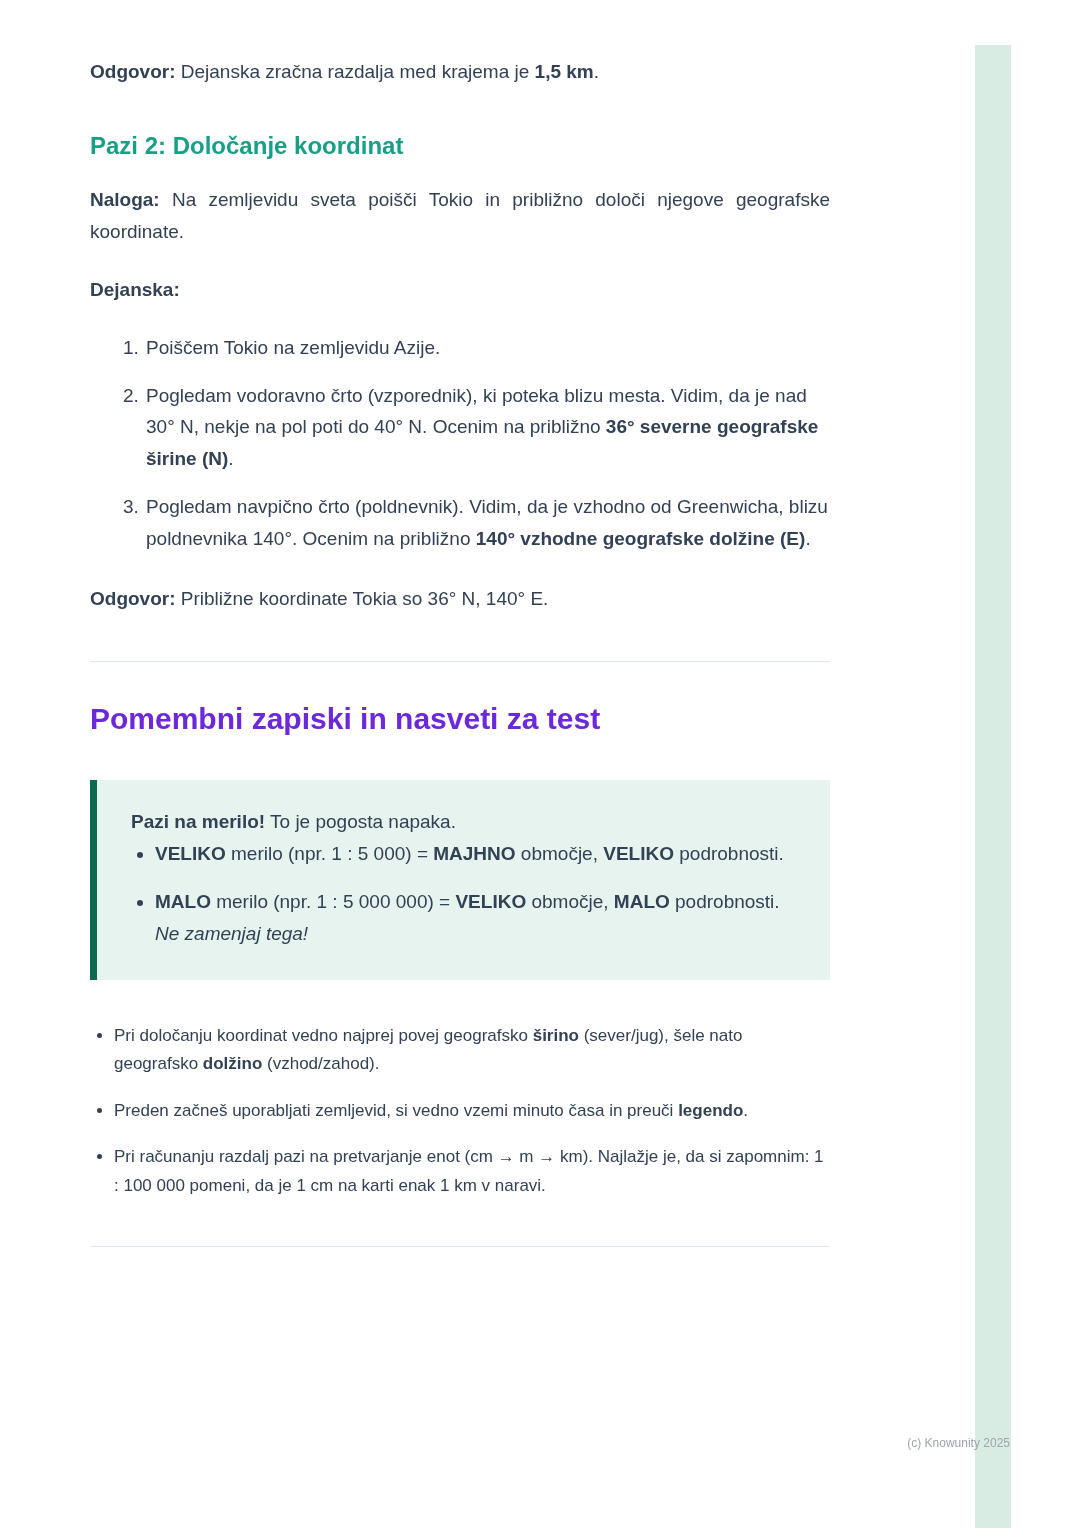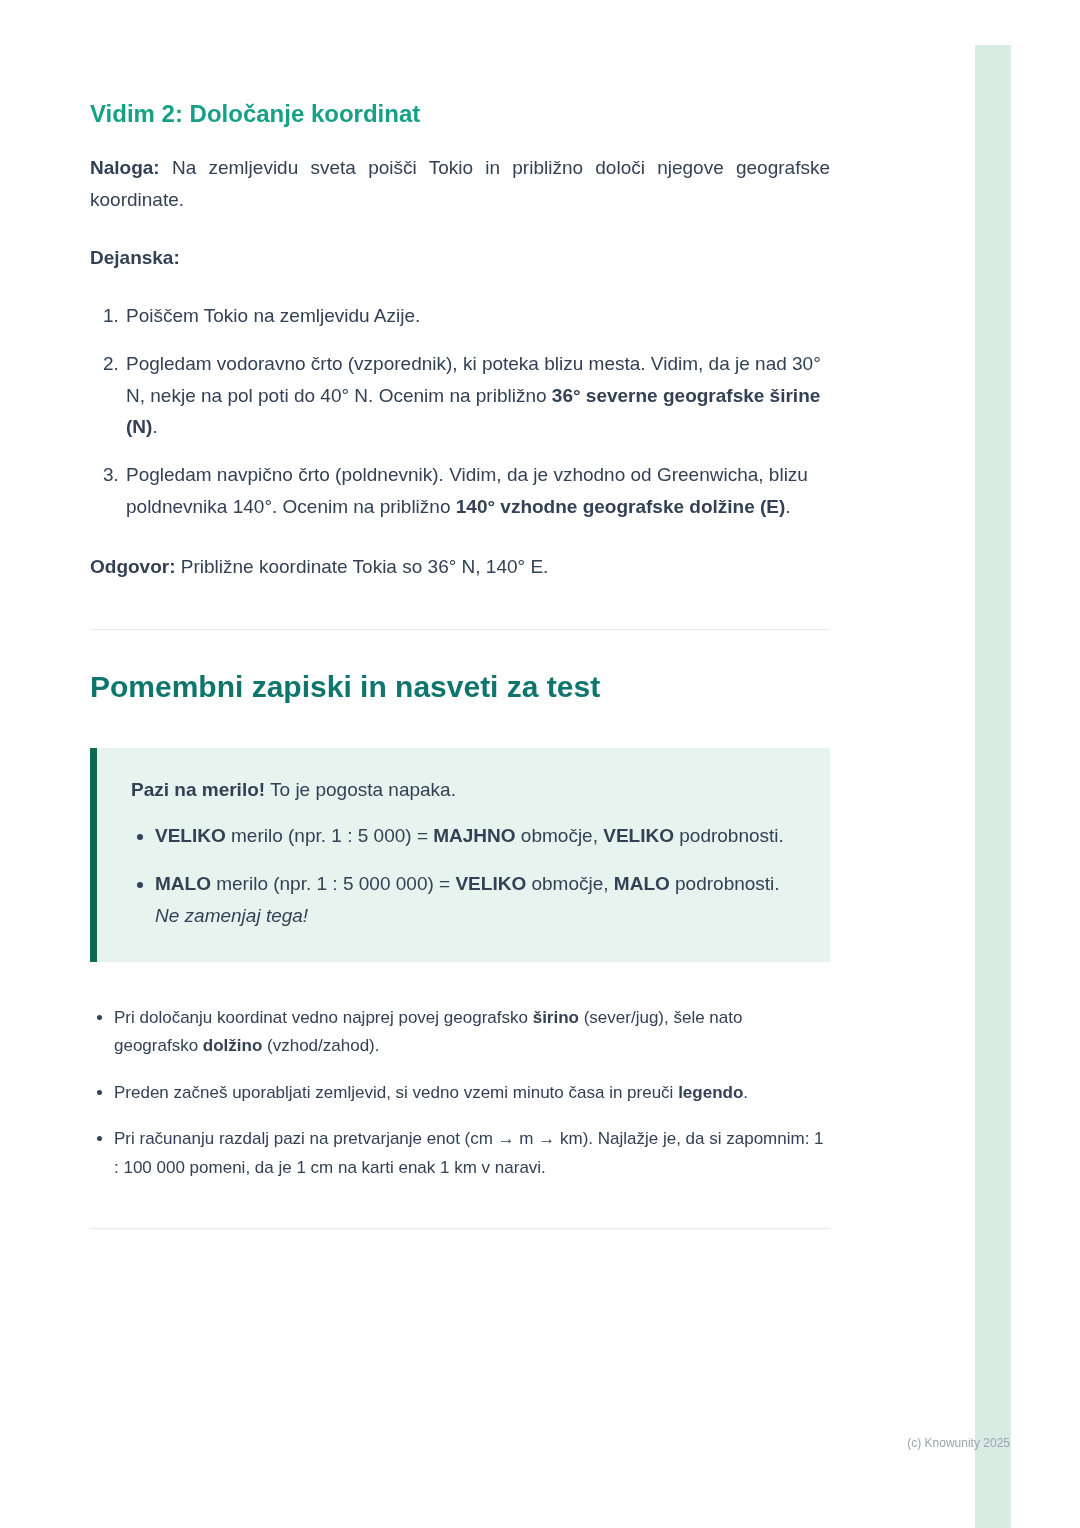--- a/index.html
+++ b/index.html
@@ -53,47 +53,48 @@
   }
   .justify { text-align: justify; }
   .bold { font-weight: 700; }
   .sub-heading {
     color: #16a085;
     font-size: 24px;
     font-weight: 700;
     margin: 44px 0 24px 0;
   }
   .main-heading {
-    color: #0f766e;
+    color: #6d28d9;
     font-size: 30px;
     font-weight: 700;
     margin: 40px 0 44px 0;
   }
   .steps {
     margin: 4px 0 28px 0;
     padding-left: 34px;
   }
   .steps li {
     font-size: 19px;
     line-height: 1.68;
     margin-bottom: 16px;
     padding-left: 2px;
+    margin-left: 20px;
   }
   .divider {
     border: none;
     border-top: 1px solid #e2e8f0;
     margin: 46px 0 40px 0;
   }
   .callout {
     background: #e7f3ee;
     border-left: 7px solid #0d6b52;
     padding: 26px 30px 14px 34px;
     margin: 0 0 42px 0;
   }
-  .callout .para { margin-bottom: 14px; }
+  .callout .para { margin-bottom: 0; }
   .callout-bullets {
     margin: 0;
     padding-left: 24px;
   }
   .callout-bullets li {
     font-size: 19px;
     line-height: 1.68;
     margin-bottom: 16px;
   }
   .tips {
@@ -115,22 +116,23 @@
   }
 </style>
 </head>
 <body>
 
 <div class="accent-strip"></div>
 
 <div class="content">
 
 
+  <p class="para"><span style="font-weight: 700;">Odgovor:</span><span> Dejanska zračna razdalja med krajema je </span><span style="font-weight: 700;">1,5 km</span><span>.</span></p>
 
-  <h2 class="sub-heading">Vidim 2: Določanje koordinat</h2>
+  <h2 class="sub-heading">Pazi 2: Določanje koordinat</h2>
 
   <p class="para justify"><span style="font-weight: 700;">Naloga:</span><span> Na zemljevidu sveta poišči Tokio in približno določi njegove geografske koordinate.</span></p>
 
   <p class="para bold">Dejanska:</p>
 
   <ol class="steps">
     <li><span>Poiščem Tokio na zemljevidu Azije.</span></li>
     <li><span>Pogledam vodoravno črto (vzporednik), ki poteka blizu mesta. Vidim, da je nad 30° N, nekje na pol poti do 40° N. Ocenim na približno </span><span style="font-weight: 700;">36° severne geografske širine (N)</span><span>.</span></li>
     <li><span>Pogledam navpično črto (poldnevnik). Vidim, da je vzhodno od Greenwicha, blizu poldnevnika 140°. Ocenim na približno </span><span style="font-weight: 700;">140° vzhodne geografske dolžine (E)</span><span>.</span></li>
   </ol>

